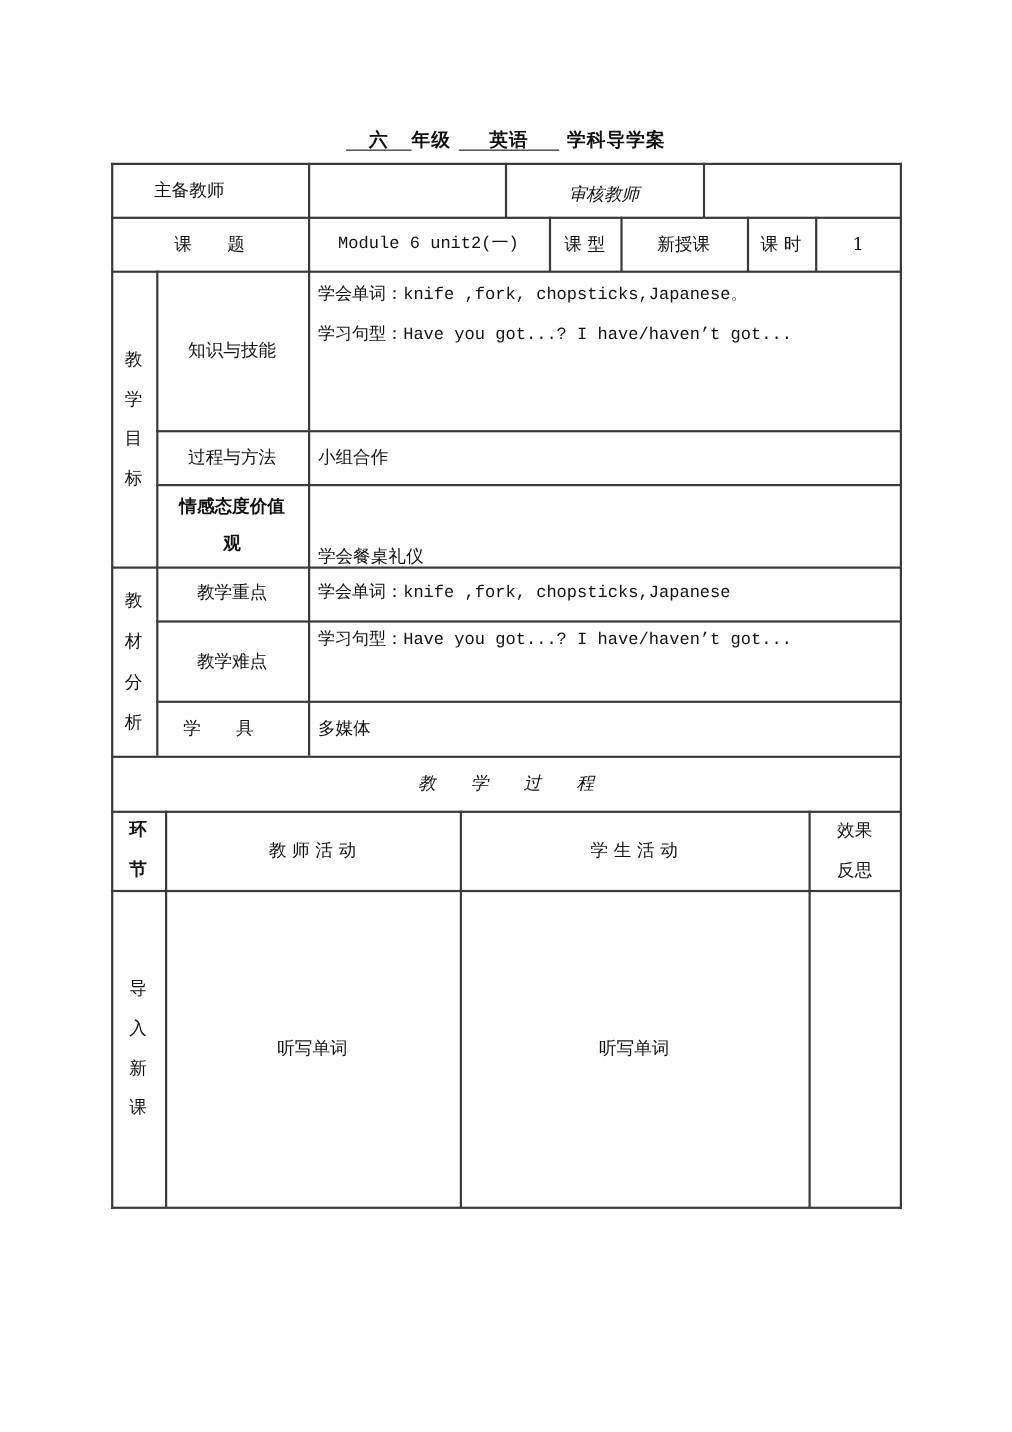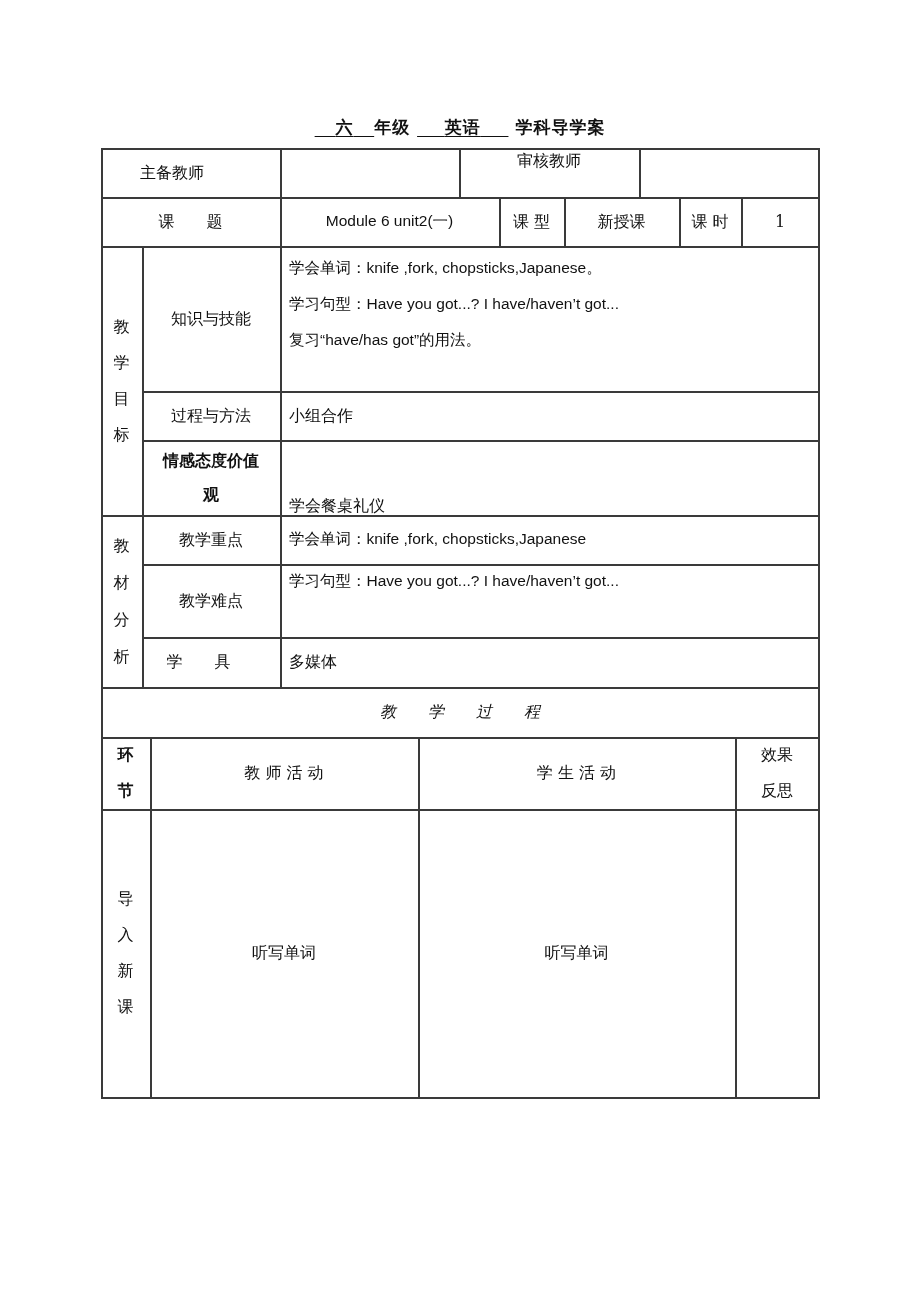--- a/index.html
+++ b/index.html
@@ -7,21 +7,21 @@
          font-family:"DejaVu Serif","Liberation Serif",serif; color:#111; }
   .title { position:absolute; top:116px; left:0; width:920px; text-align:center;
            font-family:"DejaVu Sans","Liberation Sans",sans-serif; font-size:17px; font-weight:bold; letter-spacing:1px; }
   .title .u { text-decoration:underline; text-underline-offset:3px; white-space:pre; }
   .cell { position:absolute; box-sizing:border-box; display:flex; align-items:center; justify-content:center;
           font-size:16px; line-height:1.2; }
   .hl { position:absolute; background:#3a3a3a; height:1.5px; }
   .vl { position:absolute; background:#3a3a3a; width:1.5px; }
   .left { justify-content:flex-start; padding-left:9px; }
   .top { align-items:flex-start; }
-  .mono { font-family:Liberation Sans, sans-serif; font-size:15.5px; }
+  .mono { font-family:Liberation Mono, monospace; font-size:15.5px; }
   .vert { flex-direction:column; }
   .vert span { display:block; }
   .lines { display:flex; flex-direction:column; }
   .lines div { height:36px; line-height:36px; }
   .bold { font-weight:bold; font-family:Liberation Serif, serif; }
 </style>
 </head>
 <body>
 
 <div class="title">
@@ -61,21 +61,21 @@
   <div class="vl" style="left:142px; top:246px; height:441px;"></div>
   <div class="vl" style="left:280px; top:246px; height:441px;"></div>
 
   <div class="vl" style="left:150px; top:737px; height:361px;"></div>
   <div class="vl" style="left:418px; top:737px; height:361px;"></div>
   <div class="vl" style="left:735px; top:737px; height:361px;"></div>
 </div>
 
 <div class="cell" style="left:101px; top:148px; width:142px; height:49px;">主备教师</div>
 <div class="cell" style="left:280px; top:148px; width:179px; height:49px;"></div>
-<div class="cell" style="left:459px; top:136px; width:180px; height:49px;">审核教师</div>
+<div class="cell" style="left:459px; top:152px; width:180px; height:49px;font-style:italic;">审核教师</div>
 <div class="cell" style="left:639px; top:148px; width:180px; height:49px;"></div>
 
 <div class="cell" style="left:101px; top:197px; width:179px; height:49px;">课　　题</div>
 <div class="cell mono" style="left:280px; top:197px; width:219px; height:49px;">Module 6 unit2(一)</div>
 <div class="cell" style="left:499px; top:197px; width:65px; height:49px;">课 型</div>
 <div class="cell" style="left:564px; top:197px; width:115px; height:49px;">新授课</div>
 <div class="cell" style="left:679px; top:197px; width:62px; height:49px;">课 时</div>
 <div class="cell" style="left:741px; top:197px; width:78px; height:49px;">1</div>
 
 <div class="cell vert" style="left:101px; top:246px; width:41px; height:269px;">
@@ -83,21 +83,20 @@
   <span style="height:36px;line-height:36px;">学</span>
   <span style="height:36px;line-height:36px;">目</span>
   <span style="height:36px;line-height:36px;">标</span>
 </div>
 
 <div class="cell" style="left:142px; top:246px; width:138px; height:145px;">知识与技能</div>
 <div class="cell left top" style="left:280px; top:250px; width:539px; height:141px;">
   <div class="lines mono">
     <div>学会单词：knife ,fork, chopsticks,Japanese。</div>
     <div>学习句型：Have you got...? I have/haven’t got...</div>
-    <div>复习“have/has got”的用法。</div>
   </div>
 </div>
 
 <div class="cell" style="left:142px; top:391px; width:138px; height:49px;">过程与方法</div>
 <div class="cell left" style="left:280px; top:391px; width:539px; height:49px;">小组合作</div>
 
 <div class="cell vert bold" style="left:142px; top:440px; width:138px; height:75px;">
   <span style="height:34px;line-height:34px;">情感态度价值</span>
   <span style="height:34px;line-height:34px;">观</span>
 </div>

